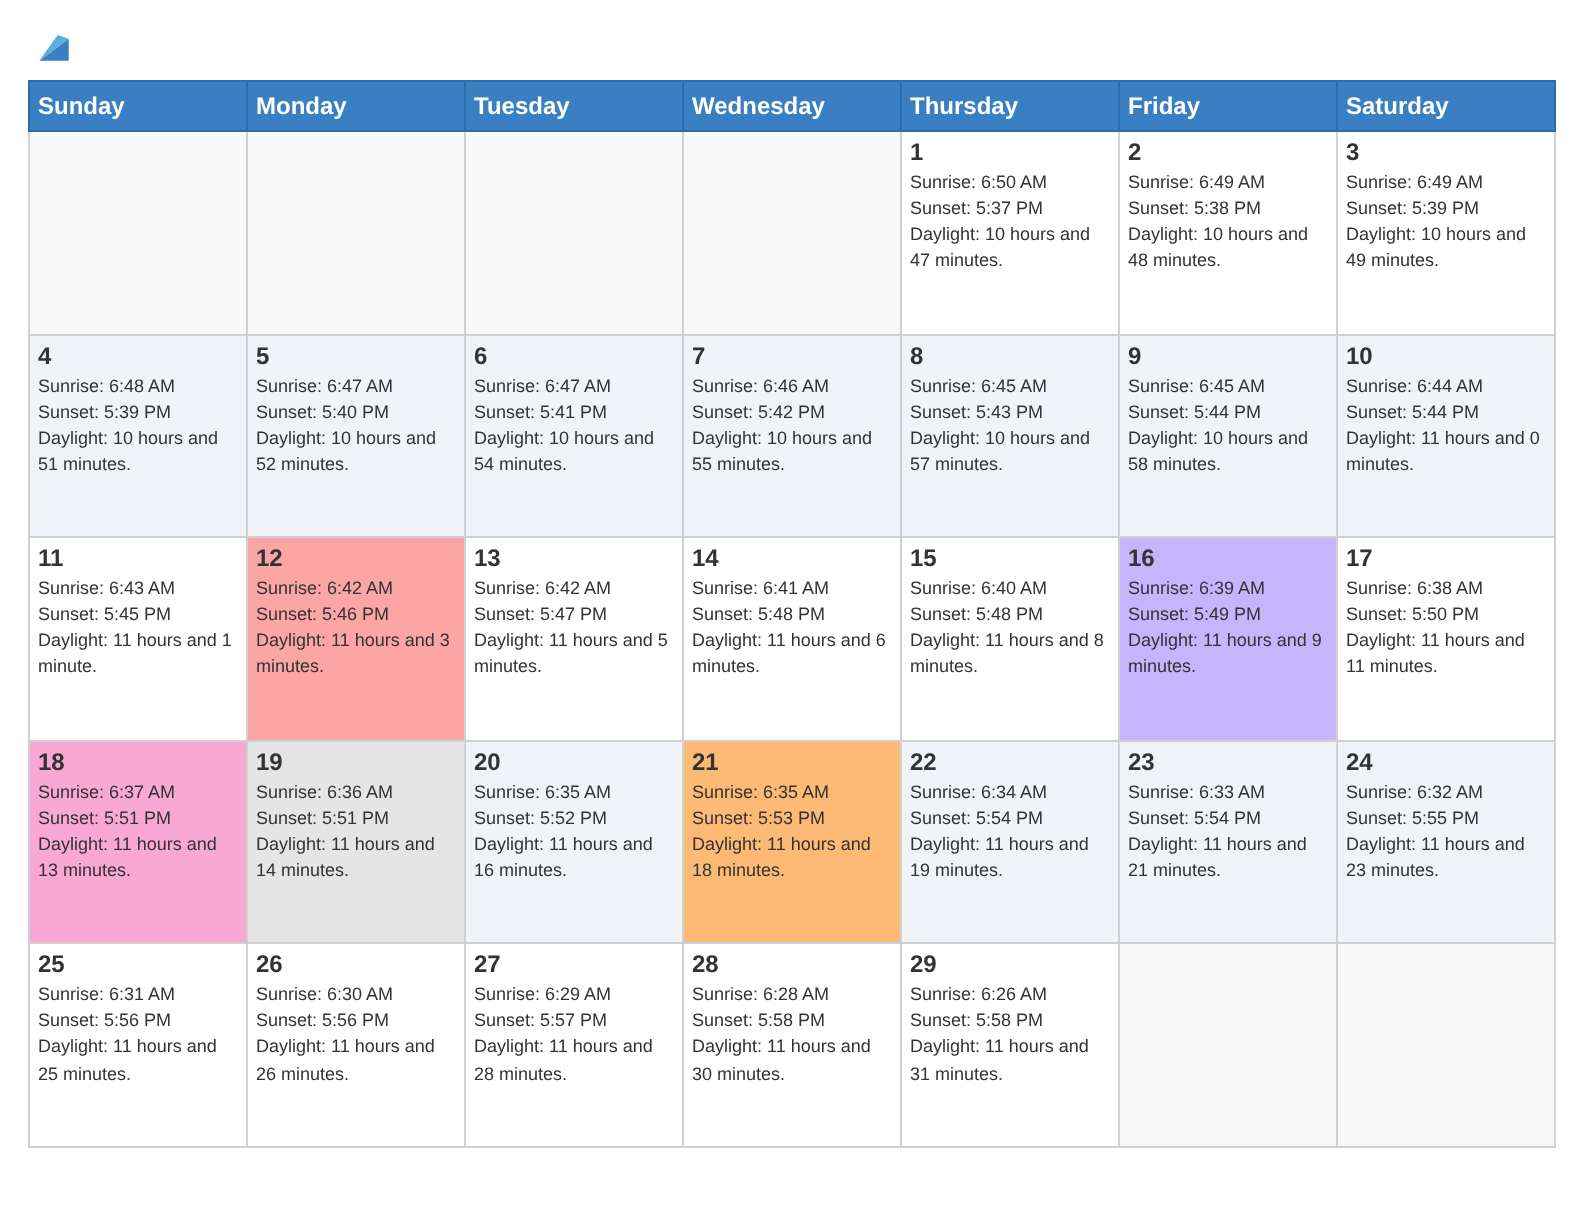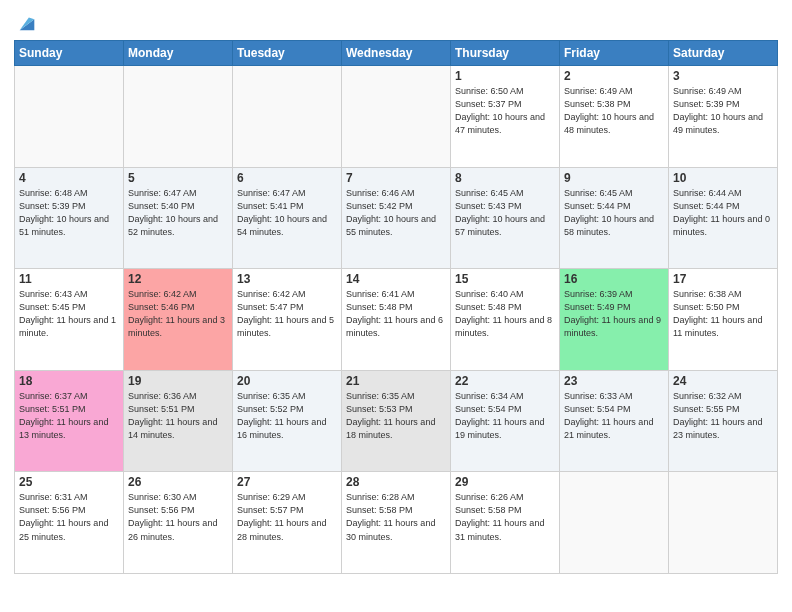--- a/index.html
+++ b/index.html
@@ -197,21 +197,21 @@
             <div class="day-info">Sunrise: 6:42 AM<br>Sunset: 5:47 PM<br>Daylight: 11 hours and 5 minutes.</div>
           </td>
           <td style="background: rgb(255, 255, 255);">
             <div class="day-num">14</div>
             <div class="day-info">Sunrise: 6:41 AM<br>Sunset: 5:48 PM<br>Daylight: 11 hours and 6 minutes.</div>
           </td>
           <td style="background: rgb(255, 255, 255);">
             <div class="day-num">15</div>
             <div class="day-info">Sunrise: 6:40 AM<br>Sunset: 5:48 PM<br>Daylight: 11 hours and 8 minutes.</div>
           </td>
-          <td style="background: #86efac;">
+          <td style="background: #c4b5fd;">
             <div class="day-num">16</div>
             <div class="day-info">Sunrise: 6:39 AM<br>Sunset: 5:49 PM<br>Daylight: 11 hours and 9 minutes.</div>
           </td>
           <td style="background: rgb(255, 255, 255);">
             <div class="day-num">17</div>
             <div class="day-info">Sunrise: 6:38 AM<br>Sunset: 5:50 PM<br>Daylight: 11 hours and 11 minutes.</div>
           </td>
         </tr>
         <tr>
           <td style="background: #f9a8d4;">
@@ -219,21 +219,21 @@
             <div class="day-info">Sunrise: 6:37 AM<br>Sunset: 5:51 PM<br>Daylight: 11 hours and 13 minutes.</div>
           </td>
           <td style="background: #e5e5e5;">
             <div class="day-num">19</div>
             <div class="day-info">Sunrise: 6:36 AM<br>Sunset: 5:51 PM<br>Daylight: 11 hours and 14 minutes.</div>
           </td>
           <td style="background: rgb(240, 244, 248);">
             <div class="day-num">20</div>
             <div class="day-info">Sunrise: 6:35 AM<br>Sunset: 5:52 PM<br>Daylight: 11 hours and 16 minutes.</div>
           </td>
-          <td style="background: #e5e5e5; margin-left: 28px;">
+          <td style="background: #fdba74; margin-left: 28px;">
             <div class="day-num">21</div>
             <div class="day-info">Sunrise: 6:35 AM<br>Sunset: 5:53 PM<br>Daylight: 11 hours and 18 minutes.</div>
           </td>
           <td style="background: rgb(240, 244, 248);">
             <div class="day-num">22</div>
             <div class="day-info">Sunrise: 6:34 AM<br>Sunset: 5:54 PM<br>Daylight: 11 hours and 19 minutes.</div>
           </td>
           <td style="background: rgb(240, 244, 248);">
             <div class="day-num">23</div>
             <div class="day-info">Sunrise: 6:33 AM<br>Sunset: 5:54 PM<br>Daylight: 11 hours and 21 minutes.</div>

